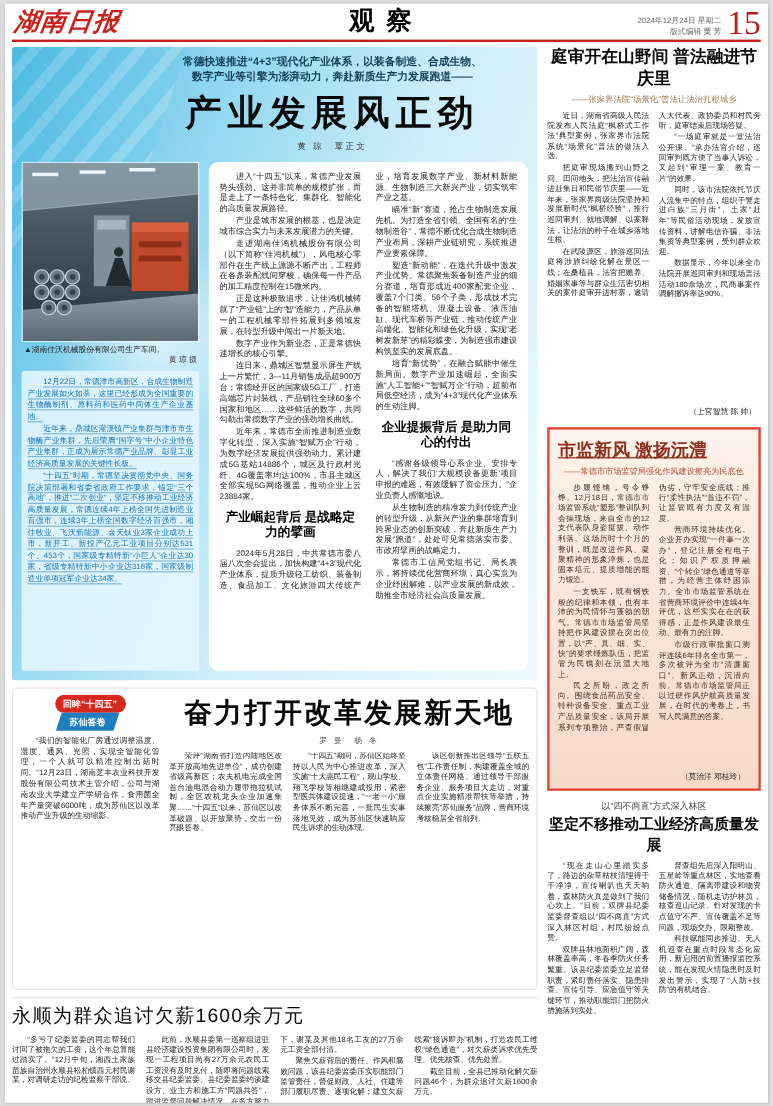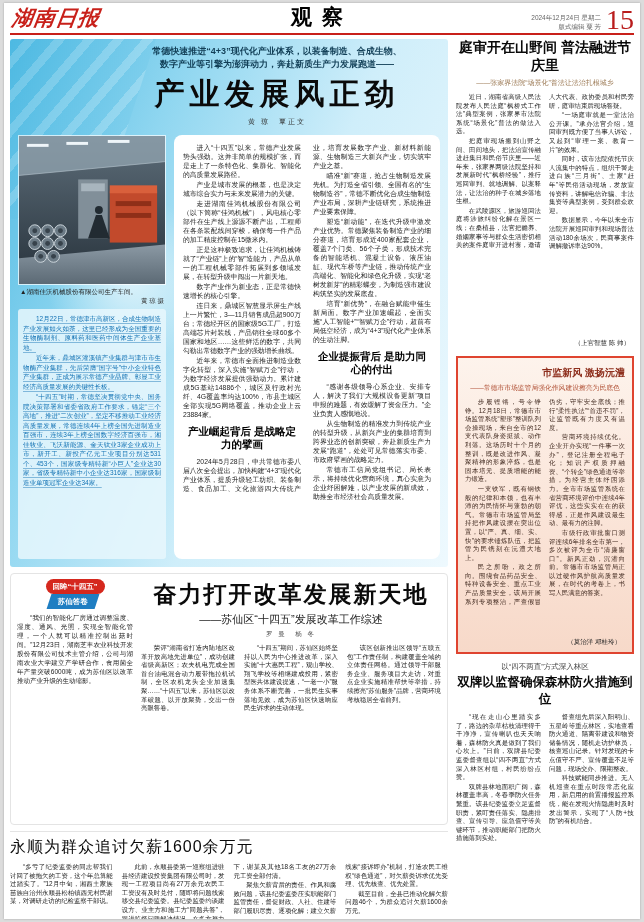--- a/index.html
+++ b/index.html
@@ -86,21 +86,21 @@
   .rt-sub  { text-align:center; font-size:7px; color:#9c7a55; margin:3px 0 5px; }
   .rt-body { columns:2; column-gap:8px; height:244px; overflow:hidden; }
   .rt-body p, .ys-body p, .sx-body p, .sp-body p, .red-body p {
       font-size:6.4px; line-height:8.6px; text-align:justify; text-indent:2em;
       color:#222; margin-bottom:1px; }
   .sig { text-align:right; font-size:6.5px; color:#222; padding:2px 4px 0; }
 
   .art-red { margin-top:8px; border:2px solid #df4430;
       background:linear-gradient(180deg,#fdf3ec 0%,#fae3d6 60%,#f7d9c9 100%);
       padding:8px 7px 5px; }
-  .red-head { text-align:right; font-size:10px; font-weight:900; color:#8e2f1d; }
+  .red-head { text-align:left; font-size:15px; font-weight:900; color:#8e2f1d;text-decoration:underline; }
   .red-sub  { text-align:center; font-size:6.8px; color:#b05035; margin:3px 0 5px; }
   .red-body { columns:2; column-gap:8px; height:238px; overflow:hidden; }
   .red-body p { color:#40291f; }
 
   .art-forest { margin-top:8px; }
   .sp-kick { text-align:center; font-size:7.5px; color:#444; }
   .sp-head { text-align:center; font-size:12.5px; font-weight:900; color:#0a0a0a; margin:2px 0 5px; }
   .sp-body { columns:2; column-gap:8px; height:175px; overflow:hidden; }
 </style>
 </head>
@@ -228,21 +228,20 @@
           <div class="tags">
             <div class="tag-red">回眸“十四五”</div>
             <div class="tag-blue"><span>苏仙答卷</span></div>
           </div>
           <div class="smalltext">
               <p>“我们的智能化厂房通过调整温度、湿度、通风、光照，实现全智能化管理，一个人就可以精准控制出菇时间。”12月23日，湖南芝丰农业科技开发股份有限公司技术主管介绍，公司与湖南农业大学建立产学研合作，食用菌全年产量突破6000吨，成为苏仙区以改革推动产业升级的生动缩影。</p>
             </div>
         </div>
         <div class="sx-main">
           <div class="sx-head">奋力打开改革发展新天地</div>
-          <div class="sx-sub">——苏仙区“十四五”发展改革工作综述</div>
           <div class="sx-by">罗 曼　杨 冬</div>
           <div class="sx-body">
               <p>荣评“湖南省打造内陆地区改革开放高地先进单位”，成功创建省级高新区；农夫机电完成全国首台油电混合动力履带拖拉机试制，全区农机龙头企业加速集聚……“十四五”以来，苏仙区以改革破题、以开放聚势，交出一份亮眼答卷。</p>
               <p>“十四五”期间，苏仙区始终坚持以人民为中心推进改革，深入实施“十大惠民工程”，观山学校、翔飞学校等相继建成投用，紧密型医共体建设提速，“一老一小”服务体系不断完善，一批民生实事落地见效，成为苏仙区快速响应民生诉求的生动体现。</p>
               <p>该区创新推出区领导“五联五包”工作责任制，构建覆盖全域的立体责任网格。通过领导干部服务企业、服务项目大走访，对重点企业实施精准帮扶等举措，持续擦亮“苏仙服务”品牌，营商环境考核稳居全省前列。</p>
             </div>
         </div>
       </div>
 
       <div class="art-ys">
@@ -280,21 +279,21 @@
             <p>一支铁军，既有钢铁般的纪律和本领，也有丰沛的为民情怀与蓬勃的朝气。常德市市场监管局坚持把作风建设摆在突出位置，以“严、真、细、实、快”的要求锤炼队伍，把监管为民镌刻在沅澧大地上。</p>
             <p>民之所盼，政之所向。围绕食品药品安全、特种设备安全、重点工业产品质量安全，该局开展系列专项整治，严查假冒伪劣，守牢安全底线；推行“柔性执法”“首违不罚”，让监管既有力度又有温度。</p>
             <p>营商环境持续优化。企业开办实现“一件事一次办”，登记注册全程电子化；知识产权质押融资、“个转企”绿色通道等举措，为经营主体纾困添力。全市市场监管系统在省营商环境评价中连续4年评优，这些实实在在的获得感，正是作风建设最生动、最有力的注脚。</p>
             <p>市级行政审批窗口测评连续6年排名全市第一，多次被评为全市“清廉窗口”。新风正劲，沉潜向前。常德市市场监管局正以过硬作风护航高质量发展，在时代的考卷上，书写人民满意的答案。</p>
           </div>
         <div class="sig">（莫治洋 邓桂玲）</div>
       </div>
 
       <div class="art-forest">
         <div class="sp-kick">以“四不两直”方式深入林区</div>
-        <div class="sp-head">双牌以监督确保森林防火措施到位</div>
+        <div class="sp-head">坚定不移推动工业经济高质量发展</div>
         <div class="sp-body">
             <p>“现在走山心里踏实多了，路边的杂草枯枝清理得干干净净，宣传喇叭也天天响着，森林防火真是做到了我们心坎上。”日前，双牌县纪委监委督查组以“四不两直”方式深入林区村组，村民纷纷点赞。</p>
             <p>双牌县林地面积广阔，森林覆盖率高，冬春季防火任务繁重。该县纪委监委立足监督职责，紧盯责任落实、隐患排查、宣传引导、应急值守等关键环节，推动职能部门把防火措施落到实处。</p>
             <p>督查组先后深入阳明山、五星岭等重点林区，实地查看防火通道、隔离带建设和物资储备情况，随机走访护林员，核查巡山记录。针对发现的卡点值守不严、宣传覆盖不足等问题，现场交办、限期整改。</p>
             <p>科技赋能同步推进。无人机巡查在重点时段常态化应用，新启用的前置播报监控系统，能在发现火情隐患时及时发出警示，实现了“人防+技防”的有机结合。</p>
           </div>
       </div>
     </div>
   </div>
 </div>

